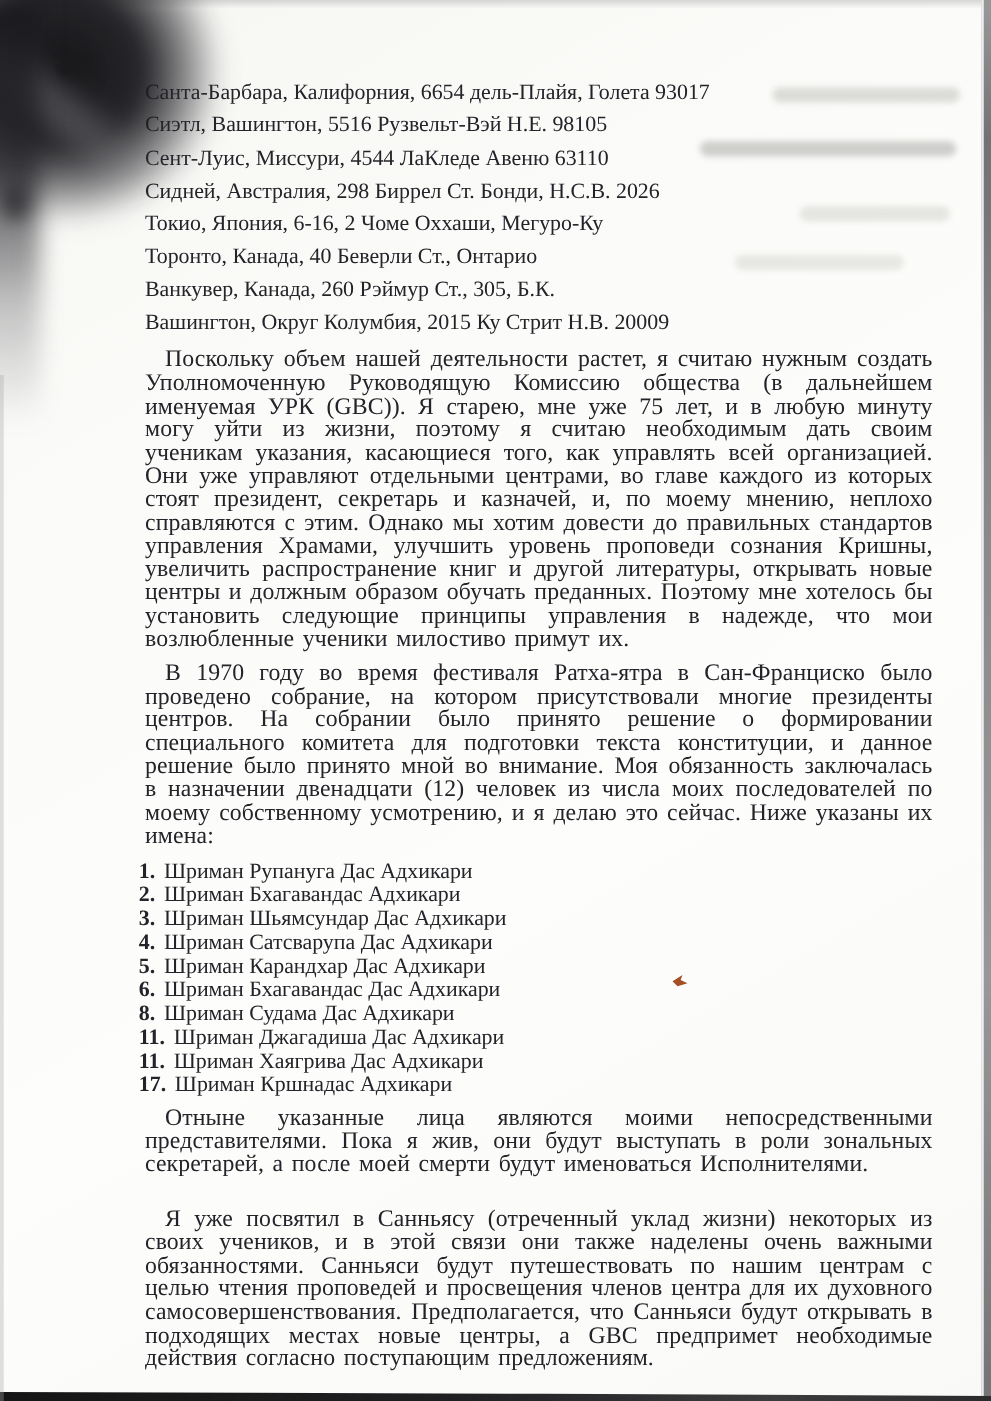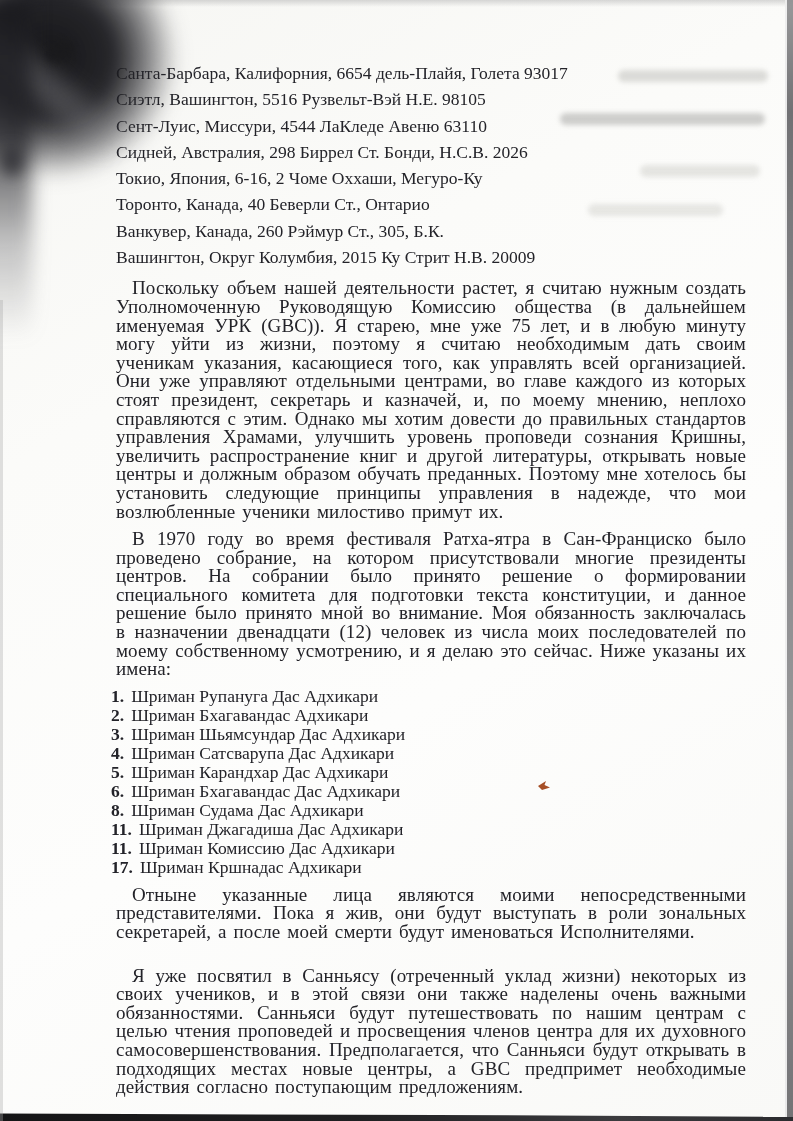--- a/index.html
+++ b/index.html
@@ -134,21 +134,21 @@
 
     <ol class="appointees">
       <li class="appointee"><span class="num">1.</span><span class="nm">Шриман Рупануга Дас Адхикари</span></li>
       <li class="appointee"><span class="num">2.</span><span class="nm">Шриман Бхагавандас Адхикари</span></li>
       <li class="appointee"><span class="num">3.</span><span class="nm">Шриман Шьямсундар Дас Адхикари</span></li>
       <li class="appointee"><span class="num">4.</span><span class="nm">Шриман Сатсварупа Дас Адхикари</span></li>
       <li class="appointee"><span class="num">5.</span><span class="nm">Шриман Карандхар Дас Адхикари</span></li>
       <li class="appointee"><span class="num">6.</span><span class="nm">Шриман Бхагавандас Дас Адхикари</span></li>
       <li class="appointee"><span class="num">8.</span><span class="nm">Шриман Судама Дас Адхикари</span></li>
       <li class="appointee"><span class="num">11.</span><span class="nm">Шриман Джагадиша Дас Адхикари</span></li>
-      <li class="appointee"><span class="num">11.</span><span class="nm">Шриман Комиссию Дас Адхикари</span></li>
+      <li class="appointee"><span class="num">11.</span><span class="nm">Шриман Хаягрива Дас Адхикари</span></li>
       <li class="appointee"><span class="num">17.</span><span class="nm">Шриман Кршнадас Адхикари</span></li>
     </ol>
 
     <p class="para para-3">Отныне указанные лица являются моими непосредственными представителями. Пока я жив, они будут выступать в роли зональных секретарей, а после моей смерти будут именоваться Исполнителями.</p>
 
     <p class="para para-4">Я уже посвятил в Санньясу (отреченный уклад жизни) некоторых из своих учеников, и в этой связи они также наделены очень важными обязанностями. Санньяси будут путешествовать по нашим центрам с целью чтения проповедей и просвещения членов центра для их духовного самосовершенствования. Предполагается, что Санньяси будут открывать в подходящих местах новые центры, а GBC предпримет необходимые действия согласно поступающим предложениям.</p>
 
   </div>
 
   <div class="top-edge"></div>

